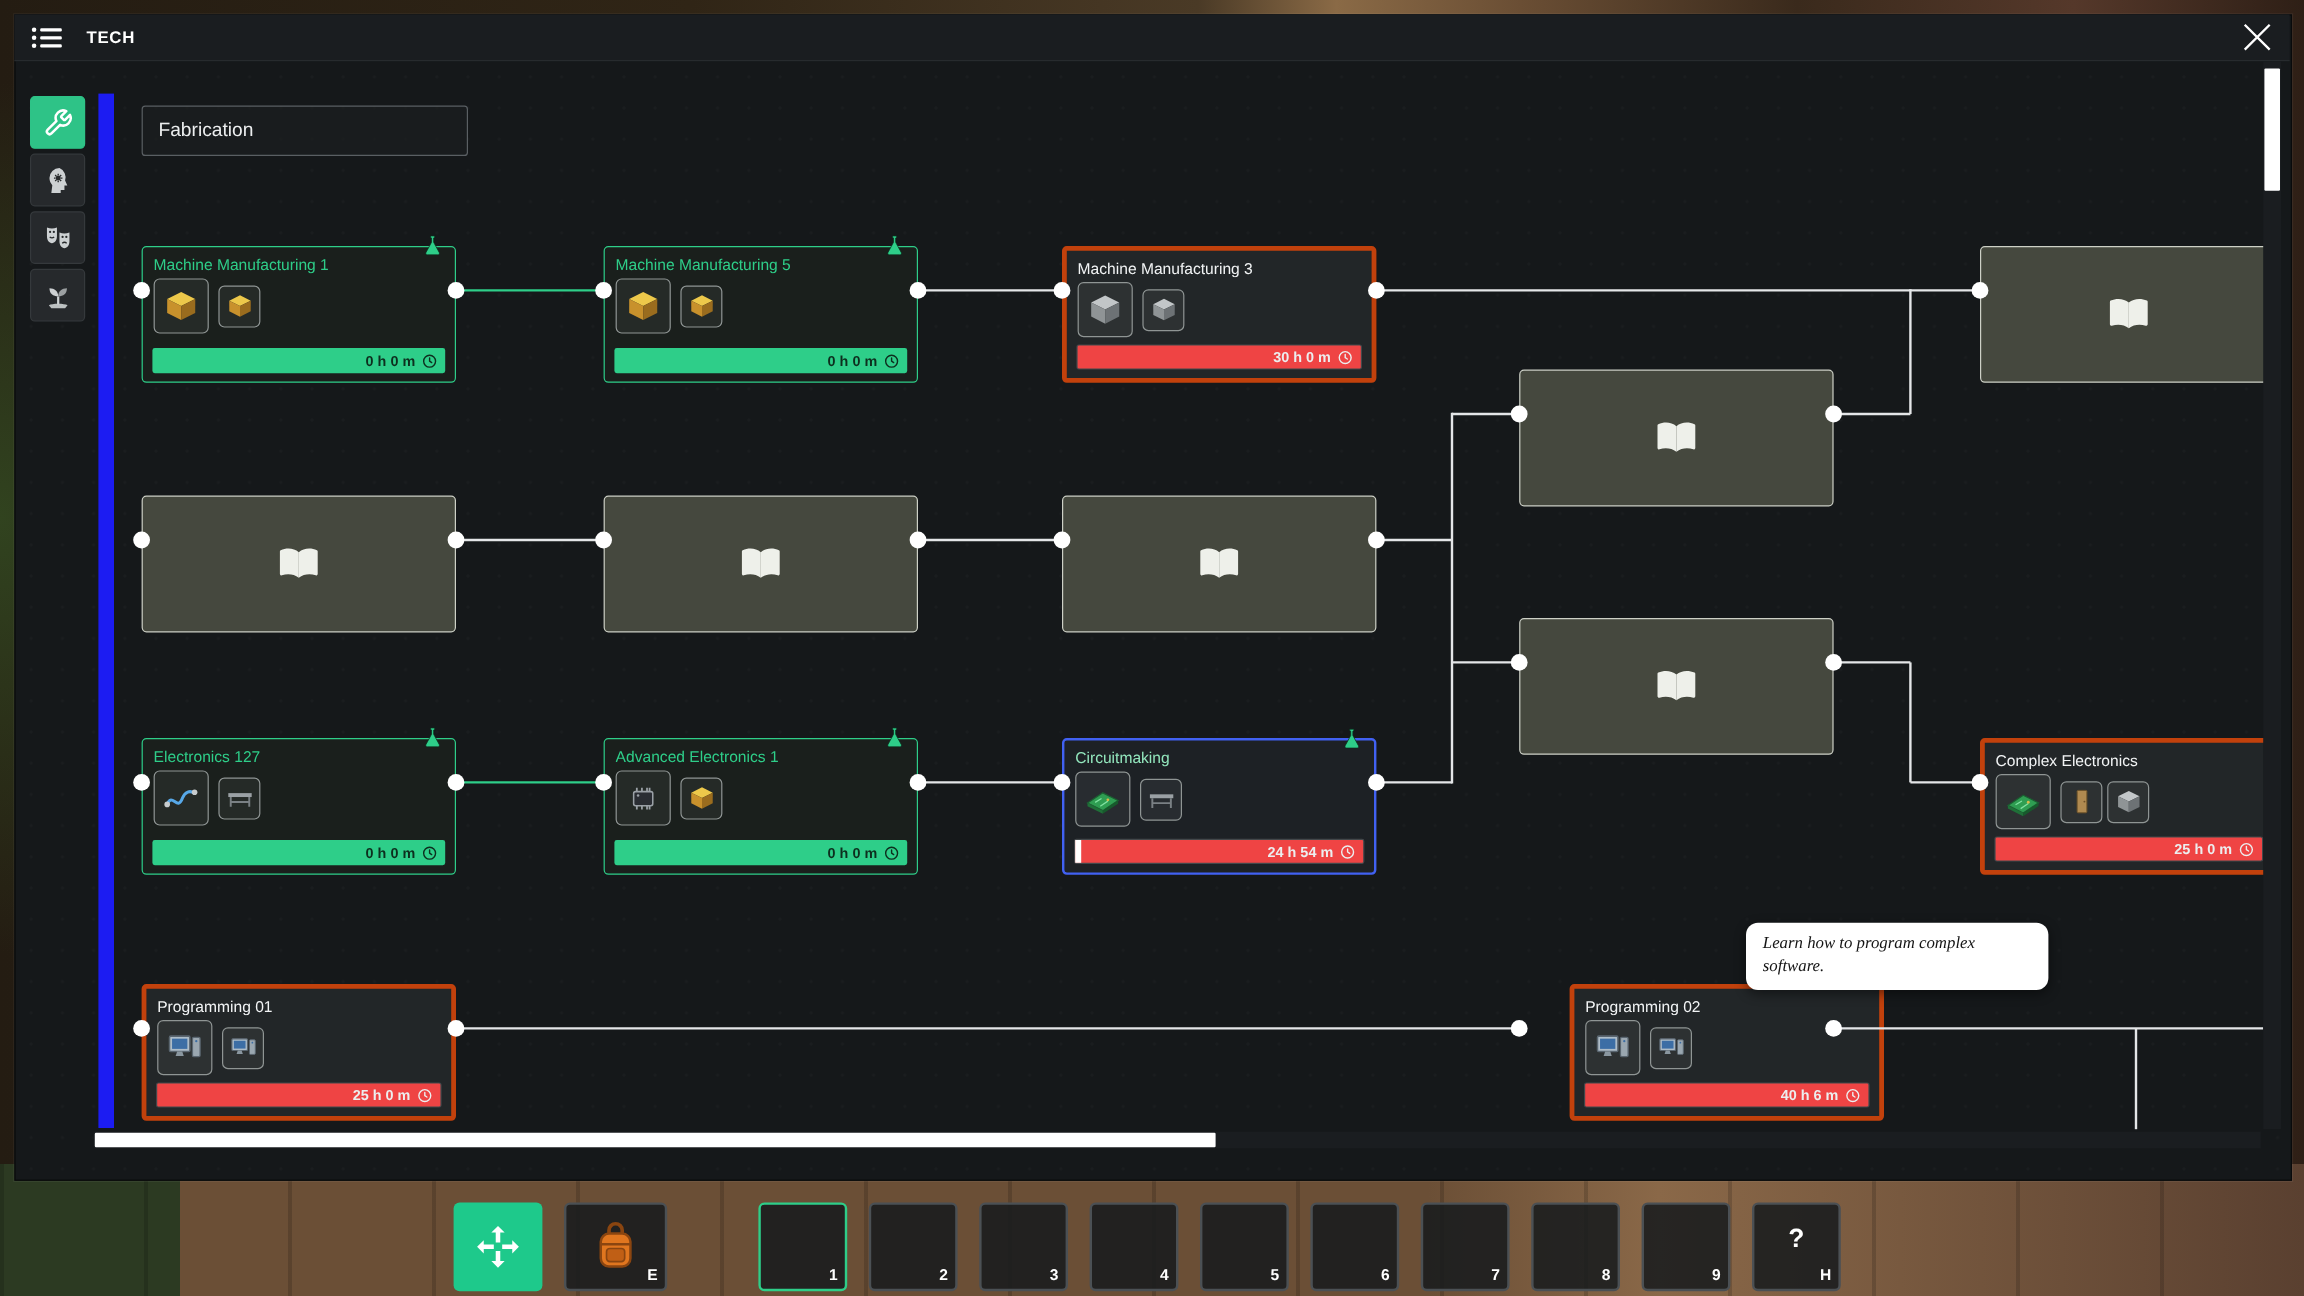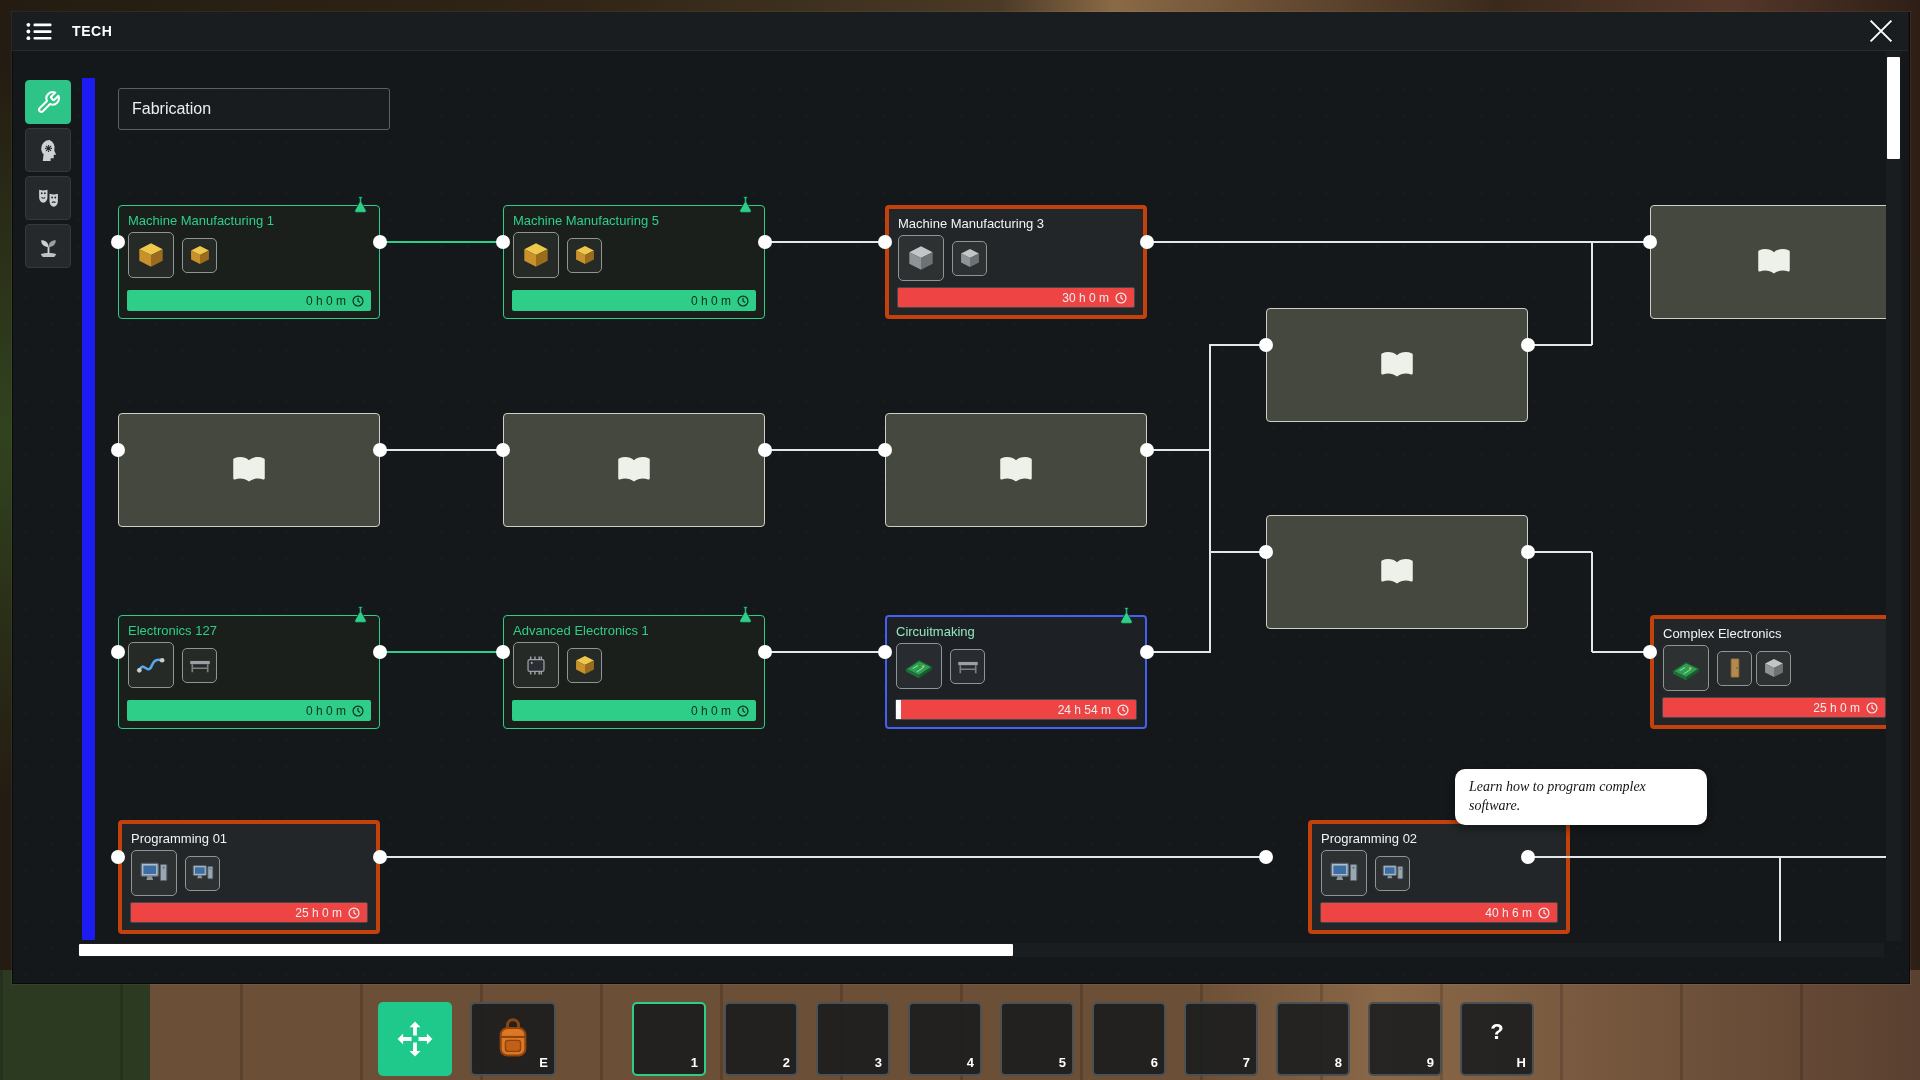--- a/index.html
+++ b/index.html
@@ -60,21 +60,21 @@
   .icons{display:flex;align-items:center;gap:8px;margin-top:4px;}
   .ib{width:46px;height:46px;border:1px solid #8f9594;border-radius:5px;background:rgba(255,255,255,.05);
       display:flex;align-items:center;justify-content:center;box-sizing:border-box;}
   .ib svg{width:34px;height:34px;}
   .ib.sm{width:35px;height:35px;}
   .ib.sm svg{width:26px;height:26px;}
   .ib.tight{margin-left:-4px;}
 
   .bar{position:absolute;left:8px;right:8px;bottom:7px;height:21px;border-radius:2px;box-sizing:border-box;
        display:flex;align-items:center;justify-content:flex-end;gap:5px;padding:0 6px;
-       font-size:12px;font-weight:normal;}
+       font-size:12px;font-weight:bold;}
   .researched .bar{background:#2ece89;color:#0d2f1e;}
   .available .bar,.selected .bar{background:#ef4444;border:1px solid #43484b;color:#eceeef;}
   .clk{width:14px;height:14px;}
   .sliver{position:absolute;left:0;top:0;bottom:0;width:5px;background:#fff;}
   .flask{position:absolute;top:-13px;right:8px;width:21px;height:23px;}
 
   #node-mm1{left:118px;top:185px}
   #node-mm2{left:503px;top:185px}
   #node-mm3{left:885px;top:185px}
   #node-booktr{left:1650px;top:185px;width:248px}

